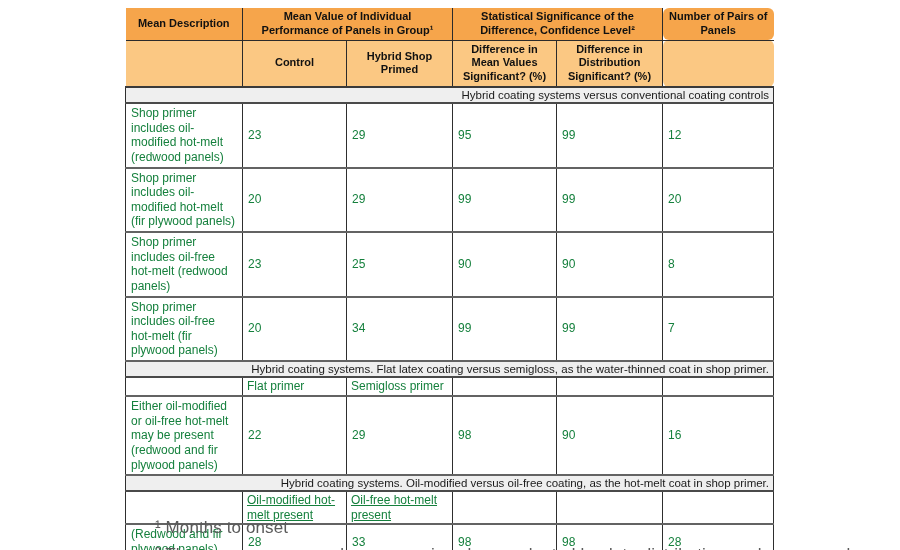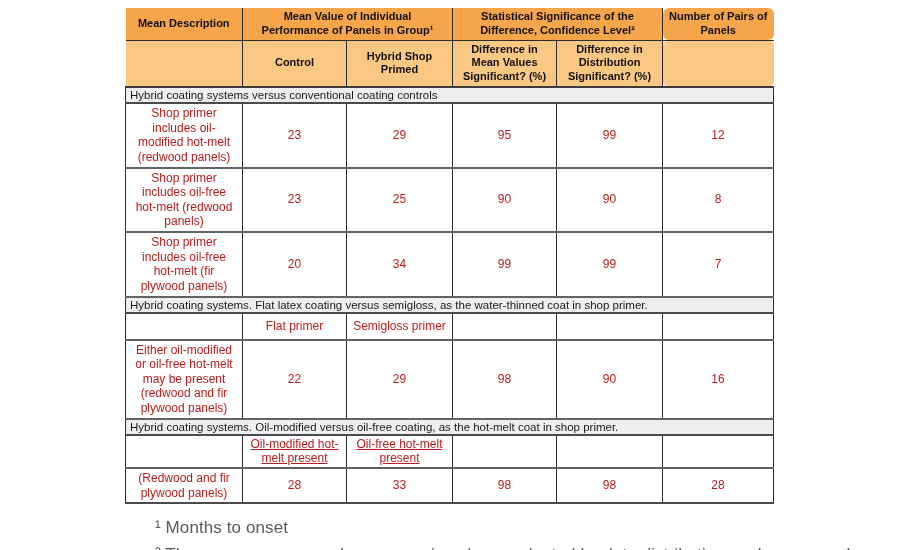--- a/index.html
+++ b/index.html
@@ -22,38 +22,38 @@
   }
   .h2 th {
     background:#FBC883; height:47px; font-size:11px;
     border-right:1.5px solid #2b2b2b; border-bottom:2.5px solid #3a3a3a;
   }
   .h1 th:last-child, .h2 th:last-child { border-right:none;border-radius:6px; }
 
   
   .band td {
     background:#EFEFEF; height:15px; font-size:11.5px; color:#1a1a1a;
-    text-align:left; vertical-align:middle; padding:0 4px;
+    text-align:right; vertical-align:middle; padding:0 4px;
     border-top:2px solid #4a4a4a; border-bottom:2px solid #4a4a4a;
     border-left:1px solid #2e2e2e; border-right:1px solid #2e2e2e;
   }
 
   
   tbody td {
-    font-size:12px; color:#b91c1c; text-align:center; vertical-align:middle;
+    font-size:12px; color:#15803d; vertical-align:middle;
     line-height:1.22; padding:2px 5px;
     border-right:1px solid #2e2e2e; border-bottom:2px solid #636363;
   }
   tbody tr td:first-child { border-left:1px solid #2e2e2e; }
   tbody tr td:last-child  { border-right:1px solid #2e2e2e; }
 
   .r-tall  td { height:57px; }
   .r-xtall td { height:72px; }
   .r-short td { height:28px; }
-  .sub1 td { height:27px; padding:1px 4px; }
+  .sub1 td { height:19px; padding:1px 4px; }
   .sub2 td { height:29px; padding:1px 4px;text-decoration:underline; }
   .last-row td { border-bottom:2.5px solid #4a4a4a; }
 
   
   .footnotes { position:absolute; left:127px; top:514px; }
   .footnote {
     font-size:17px; color:#5a5a5a; line-height:1.6; letter-spacing:0.1px;margin-left:28px;
   }
 </style>
 </head>
@@ -91,20 +91,28 @@
         <tr class="band">
           <td colspan="6">Hybrid coating systems versus conventional coating controls</td>
         </tr>
         <tr class="r-tall">
           <td>Shop primer includes oil-modified hot-melt (redwood panels)</td>
           <td>23</td>
           <td>29</td>
           <td>95</td>
           <td>99</td>
           <td>12</td>
+        </tr>
+        <tr class="r-tall">
+          <td>Shop primer includes oil-modified hot-melt (fir plywood panels)</td>
+          <td>20</td>
+          <td>29</td>
+          <td>99</td>
+          <td>99</td>
+          <td>20</td>
         </tr>
         <tr class="r-tall">
           <td>Shop primer includes oil-free hot-melt (redwood panels)</td>
           <td>23</td>
           <td>25</td>
           <td>90</td>
           <td>90</td>
           <td>8</td>
         </tr>
         <tr class="r-tall">

